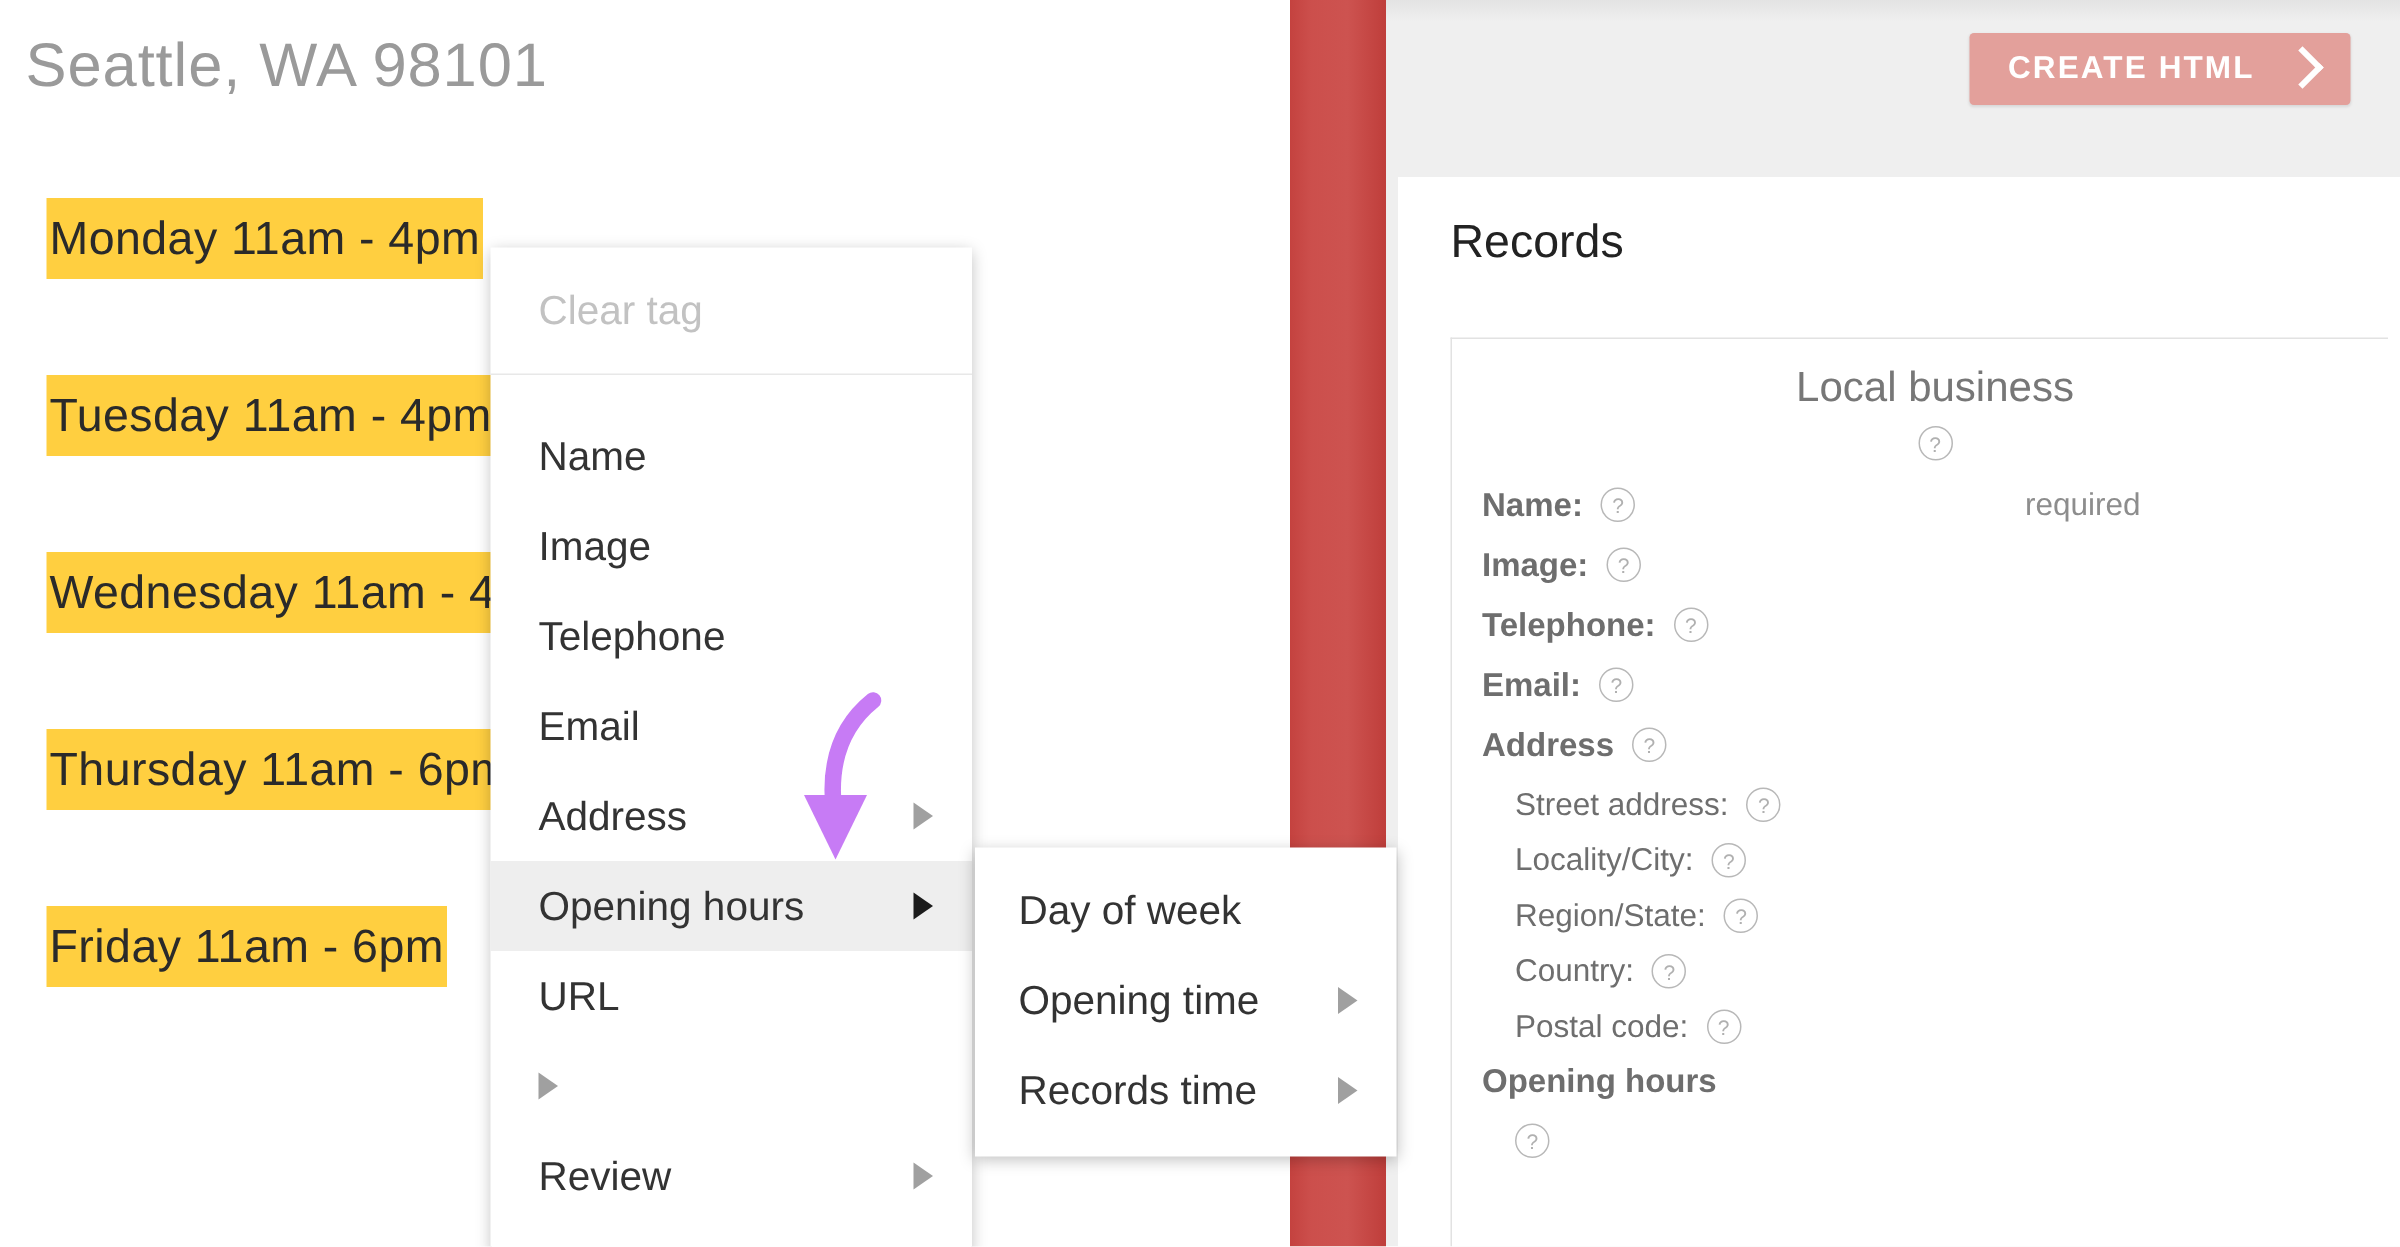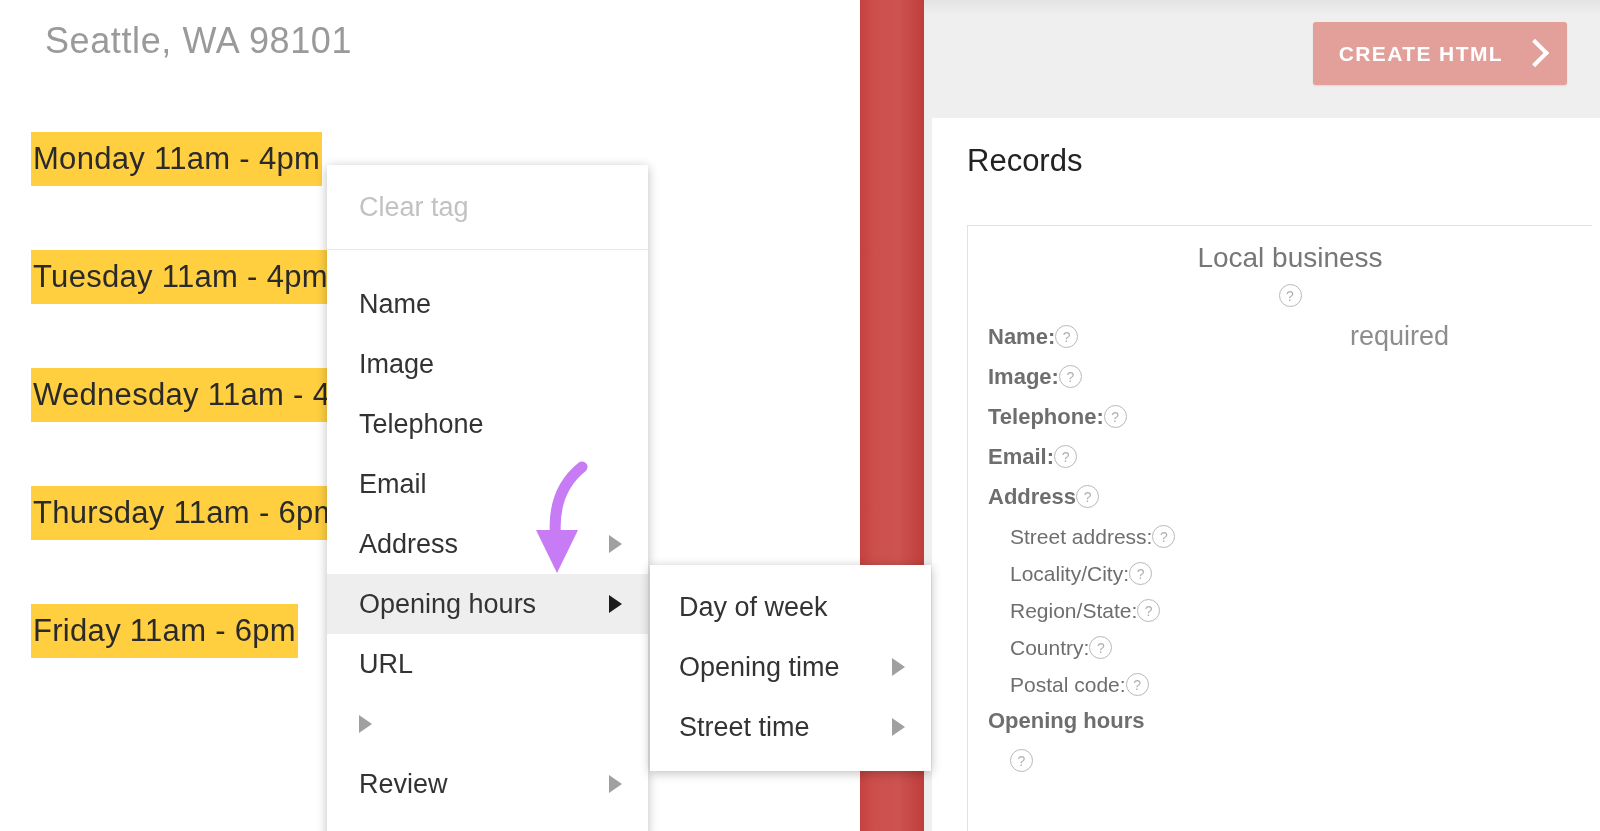--- a/index.html
+++ b/index.html
@@ -26,24 +26,24 @@
     position: absolute;
     left: 0;
     top: 0;
     width: 860px;
     height: 831px;
     background: #ffffff;
     overflow: hidden;
   }
   .doc-address {
     position: absolute;
-    left: 45px;
+    left: 17px;
     top: 20px;
     font-family: "Liberation Sans", sans-serif;
-    font-size: 36px;
+    font-size: 41px;
     letter-spacing: 0.6px;
     color: #9a9a9a;
     white-space: nowrap;
   }
   .hours-list {
     position: absolute;
     left: 0;
     top: 132px;
     width: 729px;
   }
@@ -90,21 +90,21 @@
     left: 0;
     top: 0;
     width: 676px;
     height: 118px;
     background: linear-gradient(to bottom, #e3e3e3 0%, #efefef 12%, #efefef 100%);
   }
   .create-html-btn {
     position: absolute;
     right: 33px;
     top: 22px;
-    height: 63px;
+    height: 48px;
     box-sizing: border-box;
     padding: 0 22px 0 26px;
     background: #e3a09b;
     border: none;
     border-radius: 3px;
     color: #ffffff;
     font-family: "Liberation Sans", sans-serif;
     font-size: 21px;
     font-weight: bold;
     letter-spacing: 1.4px;
@@ -164,35 +164,35 @@
     display: flex;
     align-items: center;
     gap: 10px;
     margin-bottom: 18px;
     font-family: "Liberation Sans", sans-serif;
     flex-direction: column;
   }
   .field {
     display: flex;
     align-items: center;
-    gap: 0;
+    gap: 12px;
     font-size: 22px;
     color: #6e6e6e;
     line-height: 1.0;
     margin-bottom: 17px;
     font-family: "Liberation Sans", sans-serif;
     position: relative;
   }
   .field.bold { font-weight: bold; }
   .field.sub { margin-left: 22px; font-size: 21px; margin-bottom: 14px; }
   .field .req {
     position: absolute;
     left: 362px;
     font-weight: normal;
-    font-size: 27px;
+    font-size: 21px;
     color: #8d8d8d;
   }
   .qmark {
     display: inline-flex;
     align-items: center;
     justify-content: center;
     width: 21px;
     height: 21px;
     border: 1.6px solid #b8b8b8;
     border-radius: 50%;
@@ -426,21 +426,21 @@
 
   <div class="ctx-submenu">
     <div class="ctx-item">
       <span>Day of week</span>
     </div>
     <div class="ctx-item">
       <span>Opening time</span>
       <span class="arrow-right"></span>
     </div>
     <div class="ctx-item">
-      <span>Street time</span>
+      <span>Records time</span>
       <span class="arrow-right"></span>
     </div>
   </div>
 
   <svg class="annot-arrow" viewBox="0 0 120 130" xmlns="http://www.w3.org/2000/svg">
     <path d="M82 12 C 62 28, 52 52, 56 86" stroke="#c77bf5" stroke-width="11" fill="none" stroke-linecap="round"></path>
     <path d="M36 75 L 78 75 L 57 118 Z" fill="#c77bf5"></path>
   </svg>
 
 </div>

